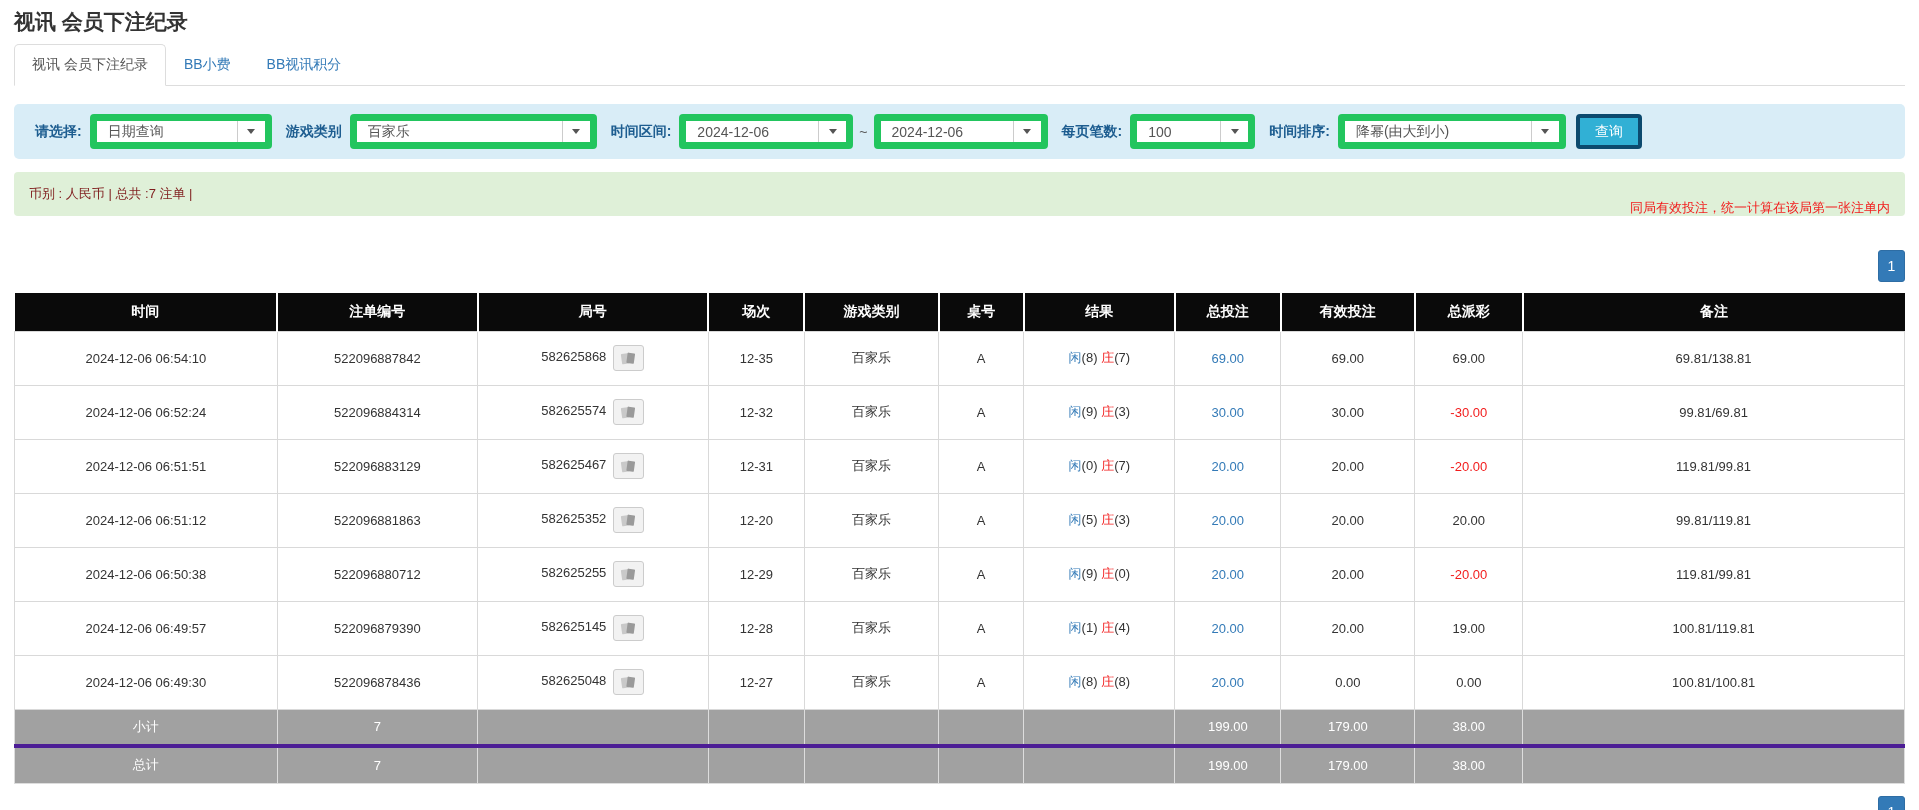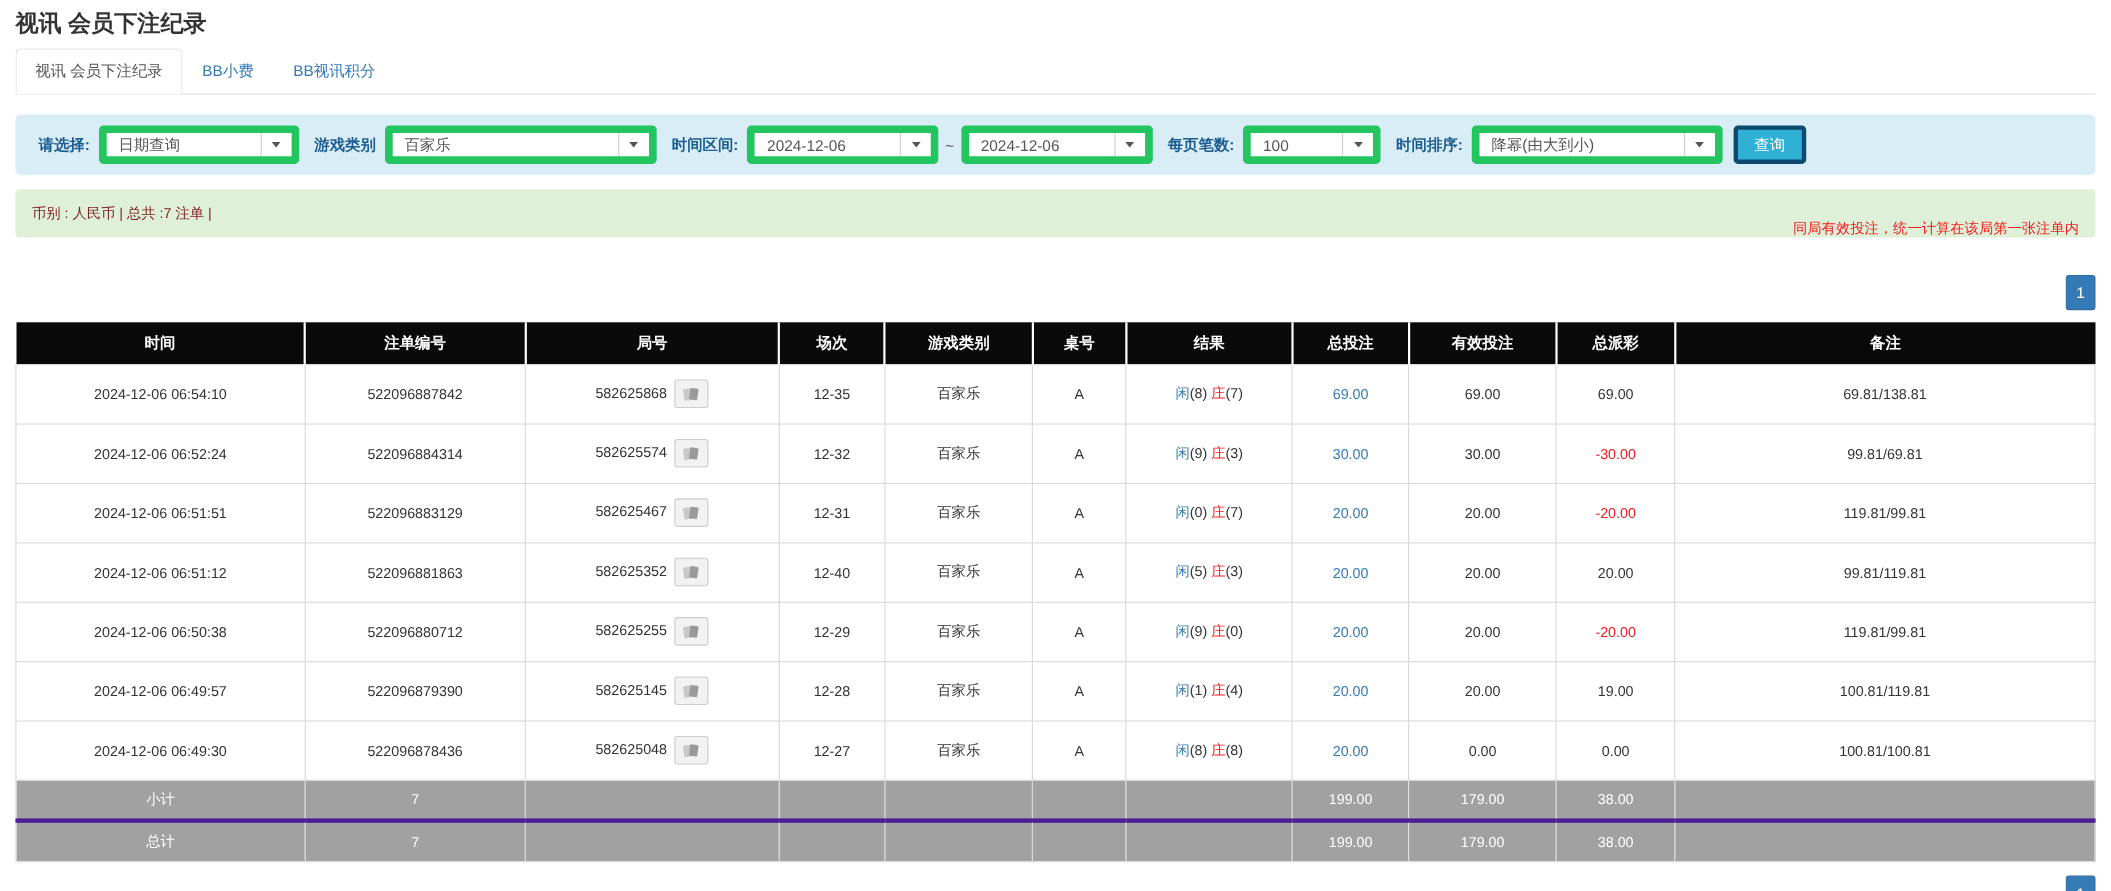--- a/index.html
+++ b/index.html
@@ -242,21 +242,21 @@
     <td>2024-12-06 06:51:12</td>
     <td>522096881863</td>
     <td>
       <span>582625352</span><button class="result-btn">
               <svg width="17" height="15" viewBox="0 0 17 15">
                 <rect x="1.5" y="2.5" width="7.5" height="10.5" rx="1" fill="#c9c9c9" transform="rotate(-8 5 8)"></rect>
                 <rect x="7" y="2" width="7.5" height="10.5" rx="1" fill="#9a9a9a" transform="rotate(8 11 7)"></rect>
               </svg>
             </button>
     </td>
-    <td>12-40</td>
+    <td>12-20</td>
     <td>百家乐</td>
     <td>A</td>
     <td>
       <span class="blue">闲</span><span>(5)</span>
       <span class="red">庄</span><span>(3)</span>
     </td>
     <td><a class="blue">20.00</a></td>
     <td>20.00</td>
     <td>20.00</td>
     <td>99.81/119.81</td>

